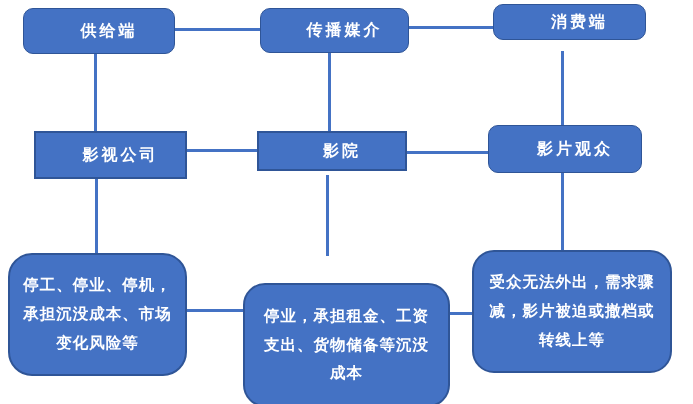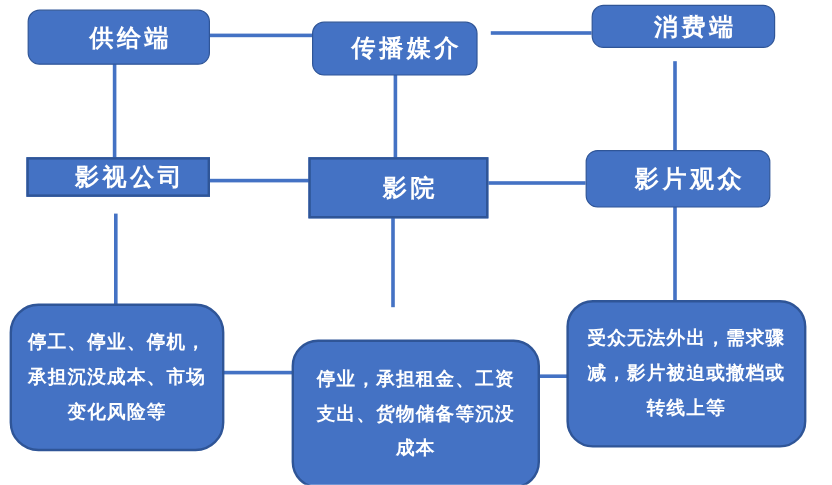--- a/index.html
+++ b/index.html
@@ -25,21 +25,21 @@
     background: var(--fill);
     border: 2px solid var(--border);
     color: var(--text);
     display: flex;
     align-items: center;
     justify-content: center;
     text-align: center;
     font-weight: bold;
   }
   .node.header {
-    font-size: 20px;
+    font-size: 16px;
     letter-spacing: 3px;
     border-radius: 10px;
     border-width: 1.5px;
     padding-left: 20px; 
   }
   .node.sharp {
     border-radius: 0;
     border-width: 2px;
   }
   .node.detail {
@@ -68,24 +68,24 @@
   <div class="connector v" style="left:561px; top:51px; height:75px;"></div>
   <div class="connector h" style="left:175px; top:149px; width:83px;"></div>
   <div class="connector h" style="left:407px; top:151px; width:81px;"></div>
   <div class="connector v" style="left:95px;  top:178px; height:76px;"></div>
   <div class="connector v" style="left:326px; top:175px; height:81px;"></div>
   <div class="connector v" style="left:561px; top:172px; height:79px;"></div>
   <div class="connector h" style="left:186px; top:309px; width:58px;"></div>
   <div class="connector h" style="left:421px; top:312px; width:52px;"></div>
 
   <div class="node header" style="left:23px;  top:8px; width:152px; height:46px;">供给端</div>
-  <div class="node header" style="left:260px; top:18px; width:138px; height:45px;">传播媒介</div>
+  <div class="node header" style="left:260px; top:8px; width:149px; height:45px;">传播媒介</div>
   <div class="node header" style="left:493px; top:4px; width:153px; height:36px;">消费端</div>
 
-  <div class="node header sharp" style="left:22px;  top:131px; width:153px; height:33px;">影视公司</div>
-  <div class="node header sharp" style="left:257px; top:131px; width:150px; height:51px;">影院</div>
+  <div class="node header sharp" style="left:34px;  top:131px; width:153px; height:48px;">影视公司</div>
+  <div class="node header sharp" style="left:257px; top:131px; width:150px; height:40px;">影院</div>
   <div class="node header" style="left:488px; top:125px; width:154px; height:48px;font-family:Liberation Mono, monospace;">影片观众</div>
 
   <div class="node detail" style="left:8px;   top:253px; width:179px; height:123px;border-radius:24px;">停工、停业、停机，承担沉没成本、市场变化风险等</div>
   <div class="node detail" style="left:243px; top:255px; width:207px; height:124px;margin-top:28px;">停业，承担租金、工资支出、货物储备等沉没成本</div>
   <div class="node detail" style="left:472px; top:250px; width:200px; height:123px;">受众无法外出，需求骤减，影片被迫或撤档或转线上等</div>
 
 </div>
 
 </body></html>

